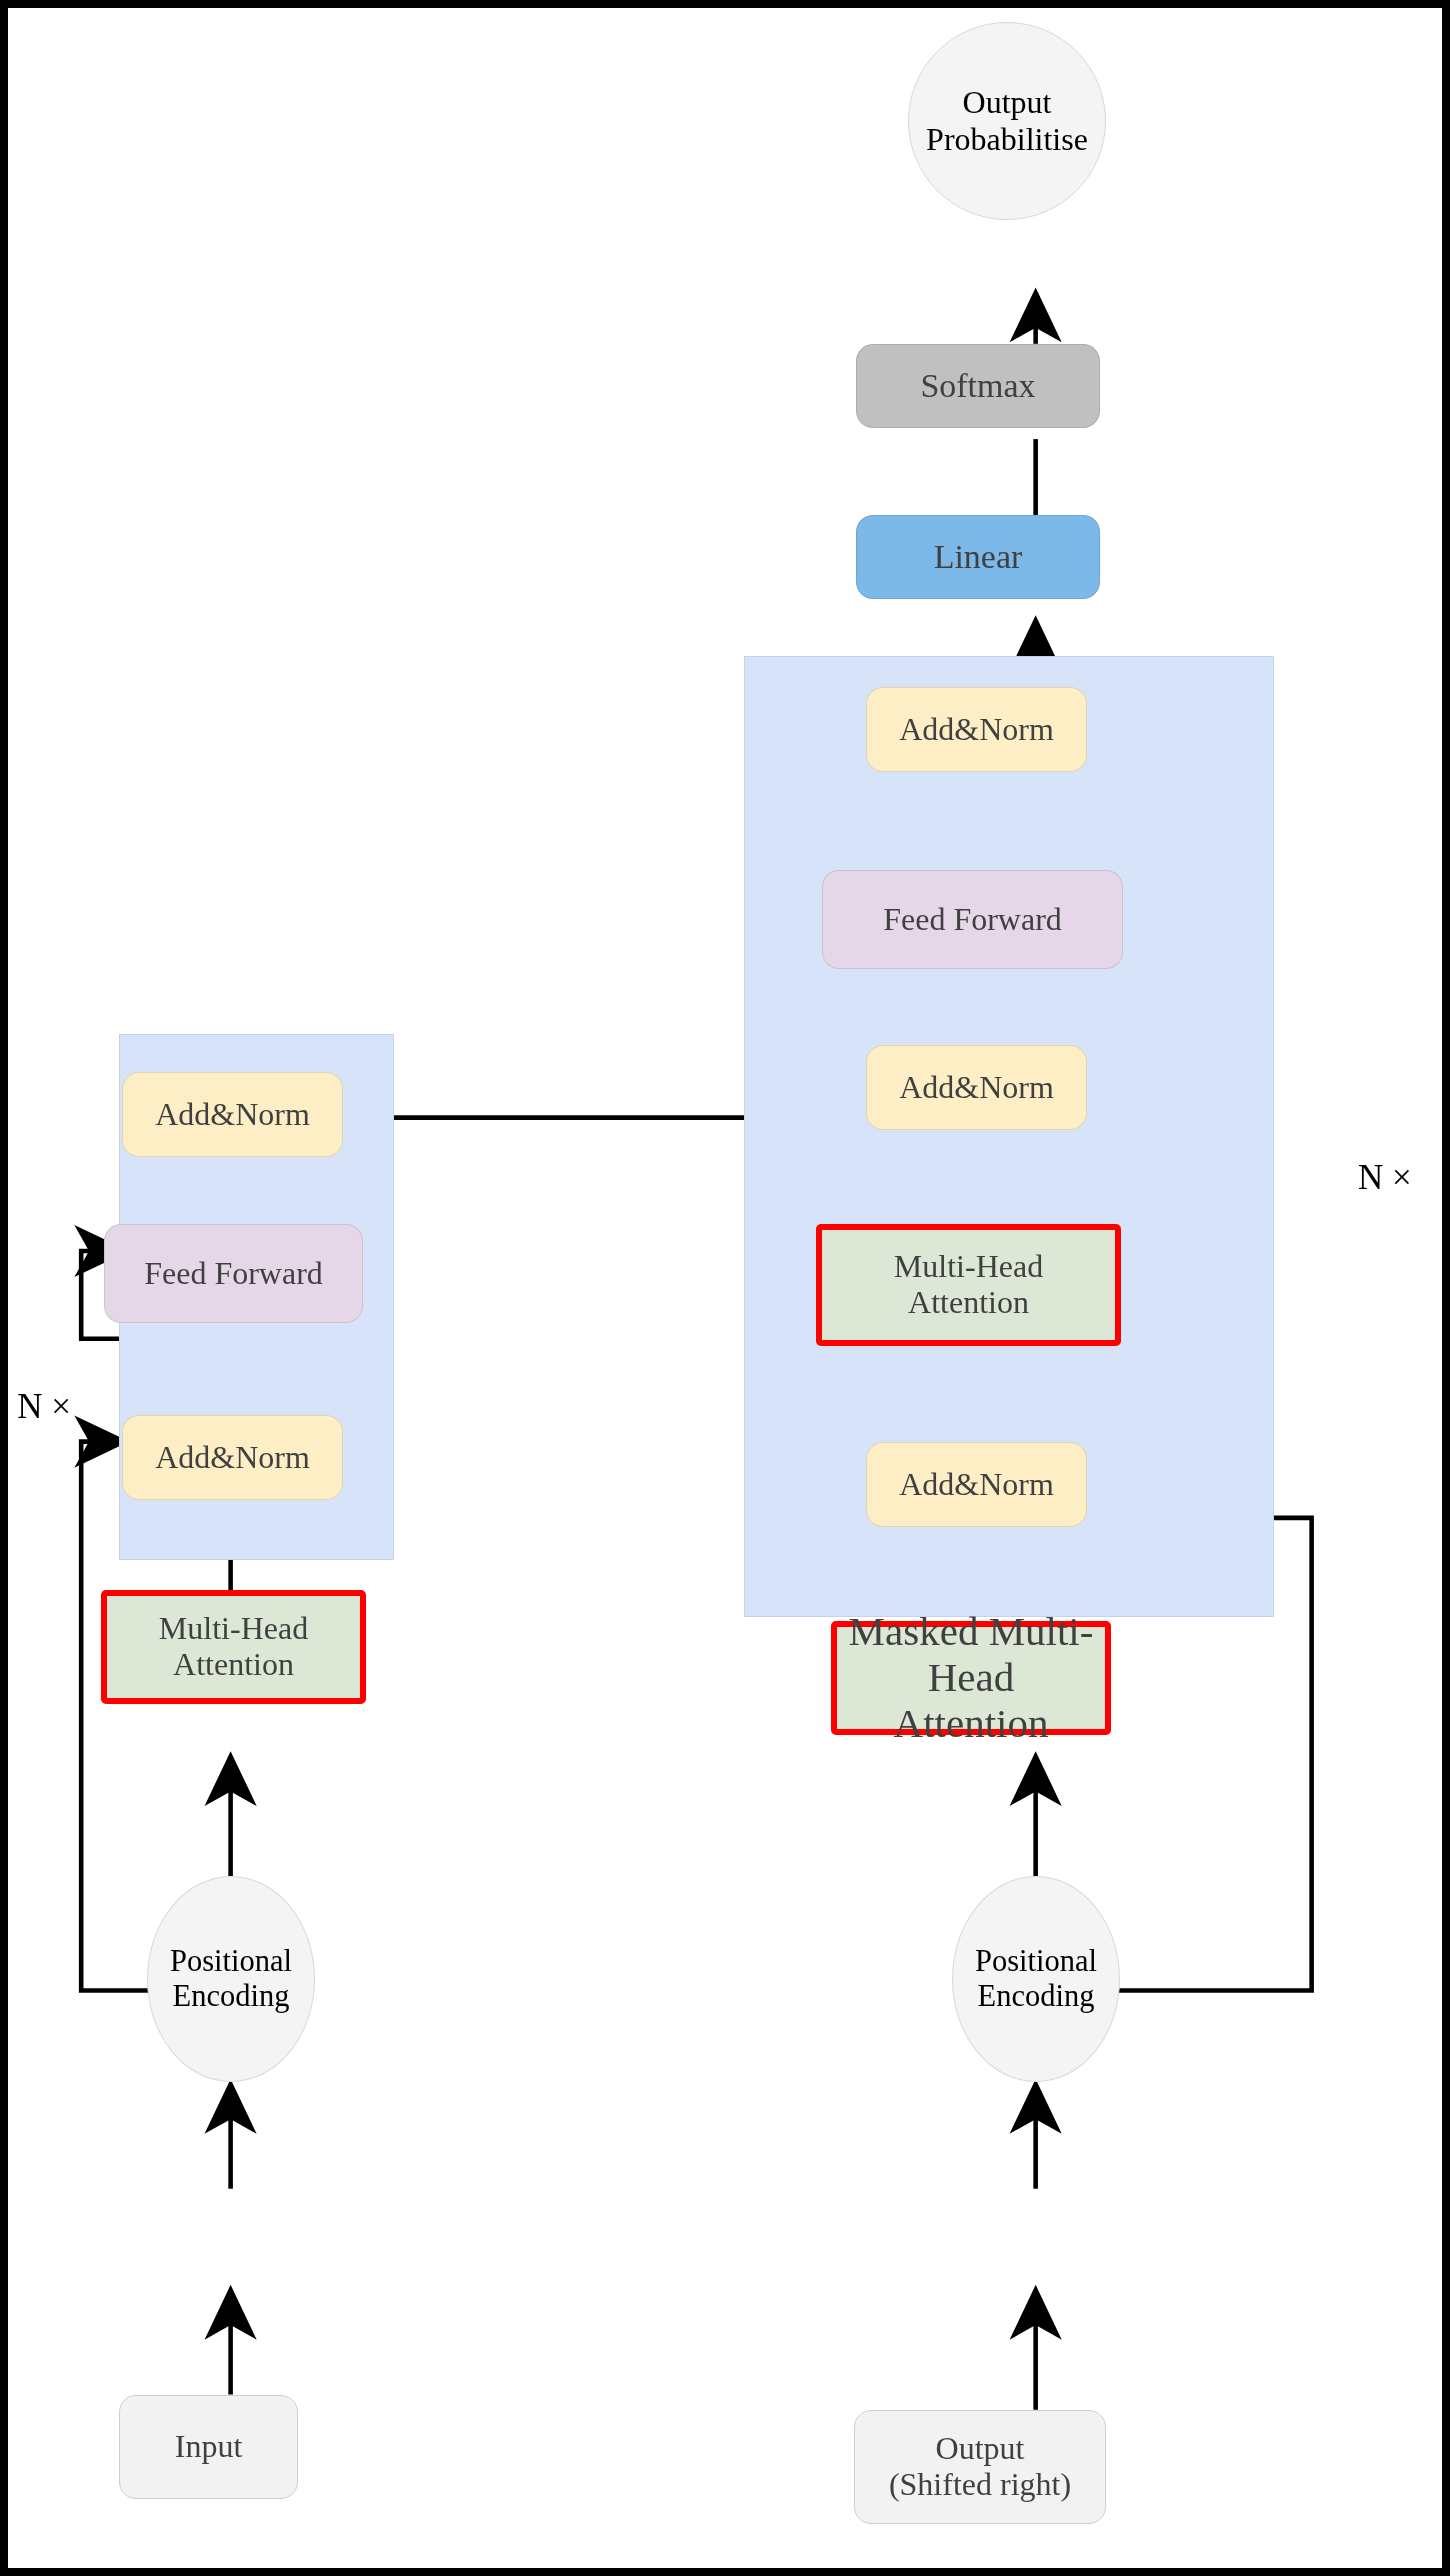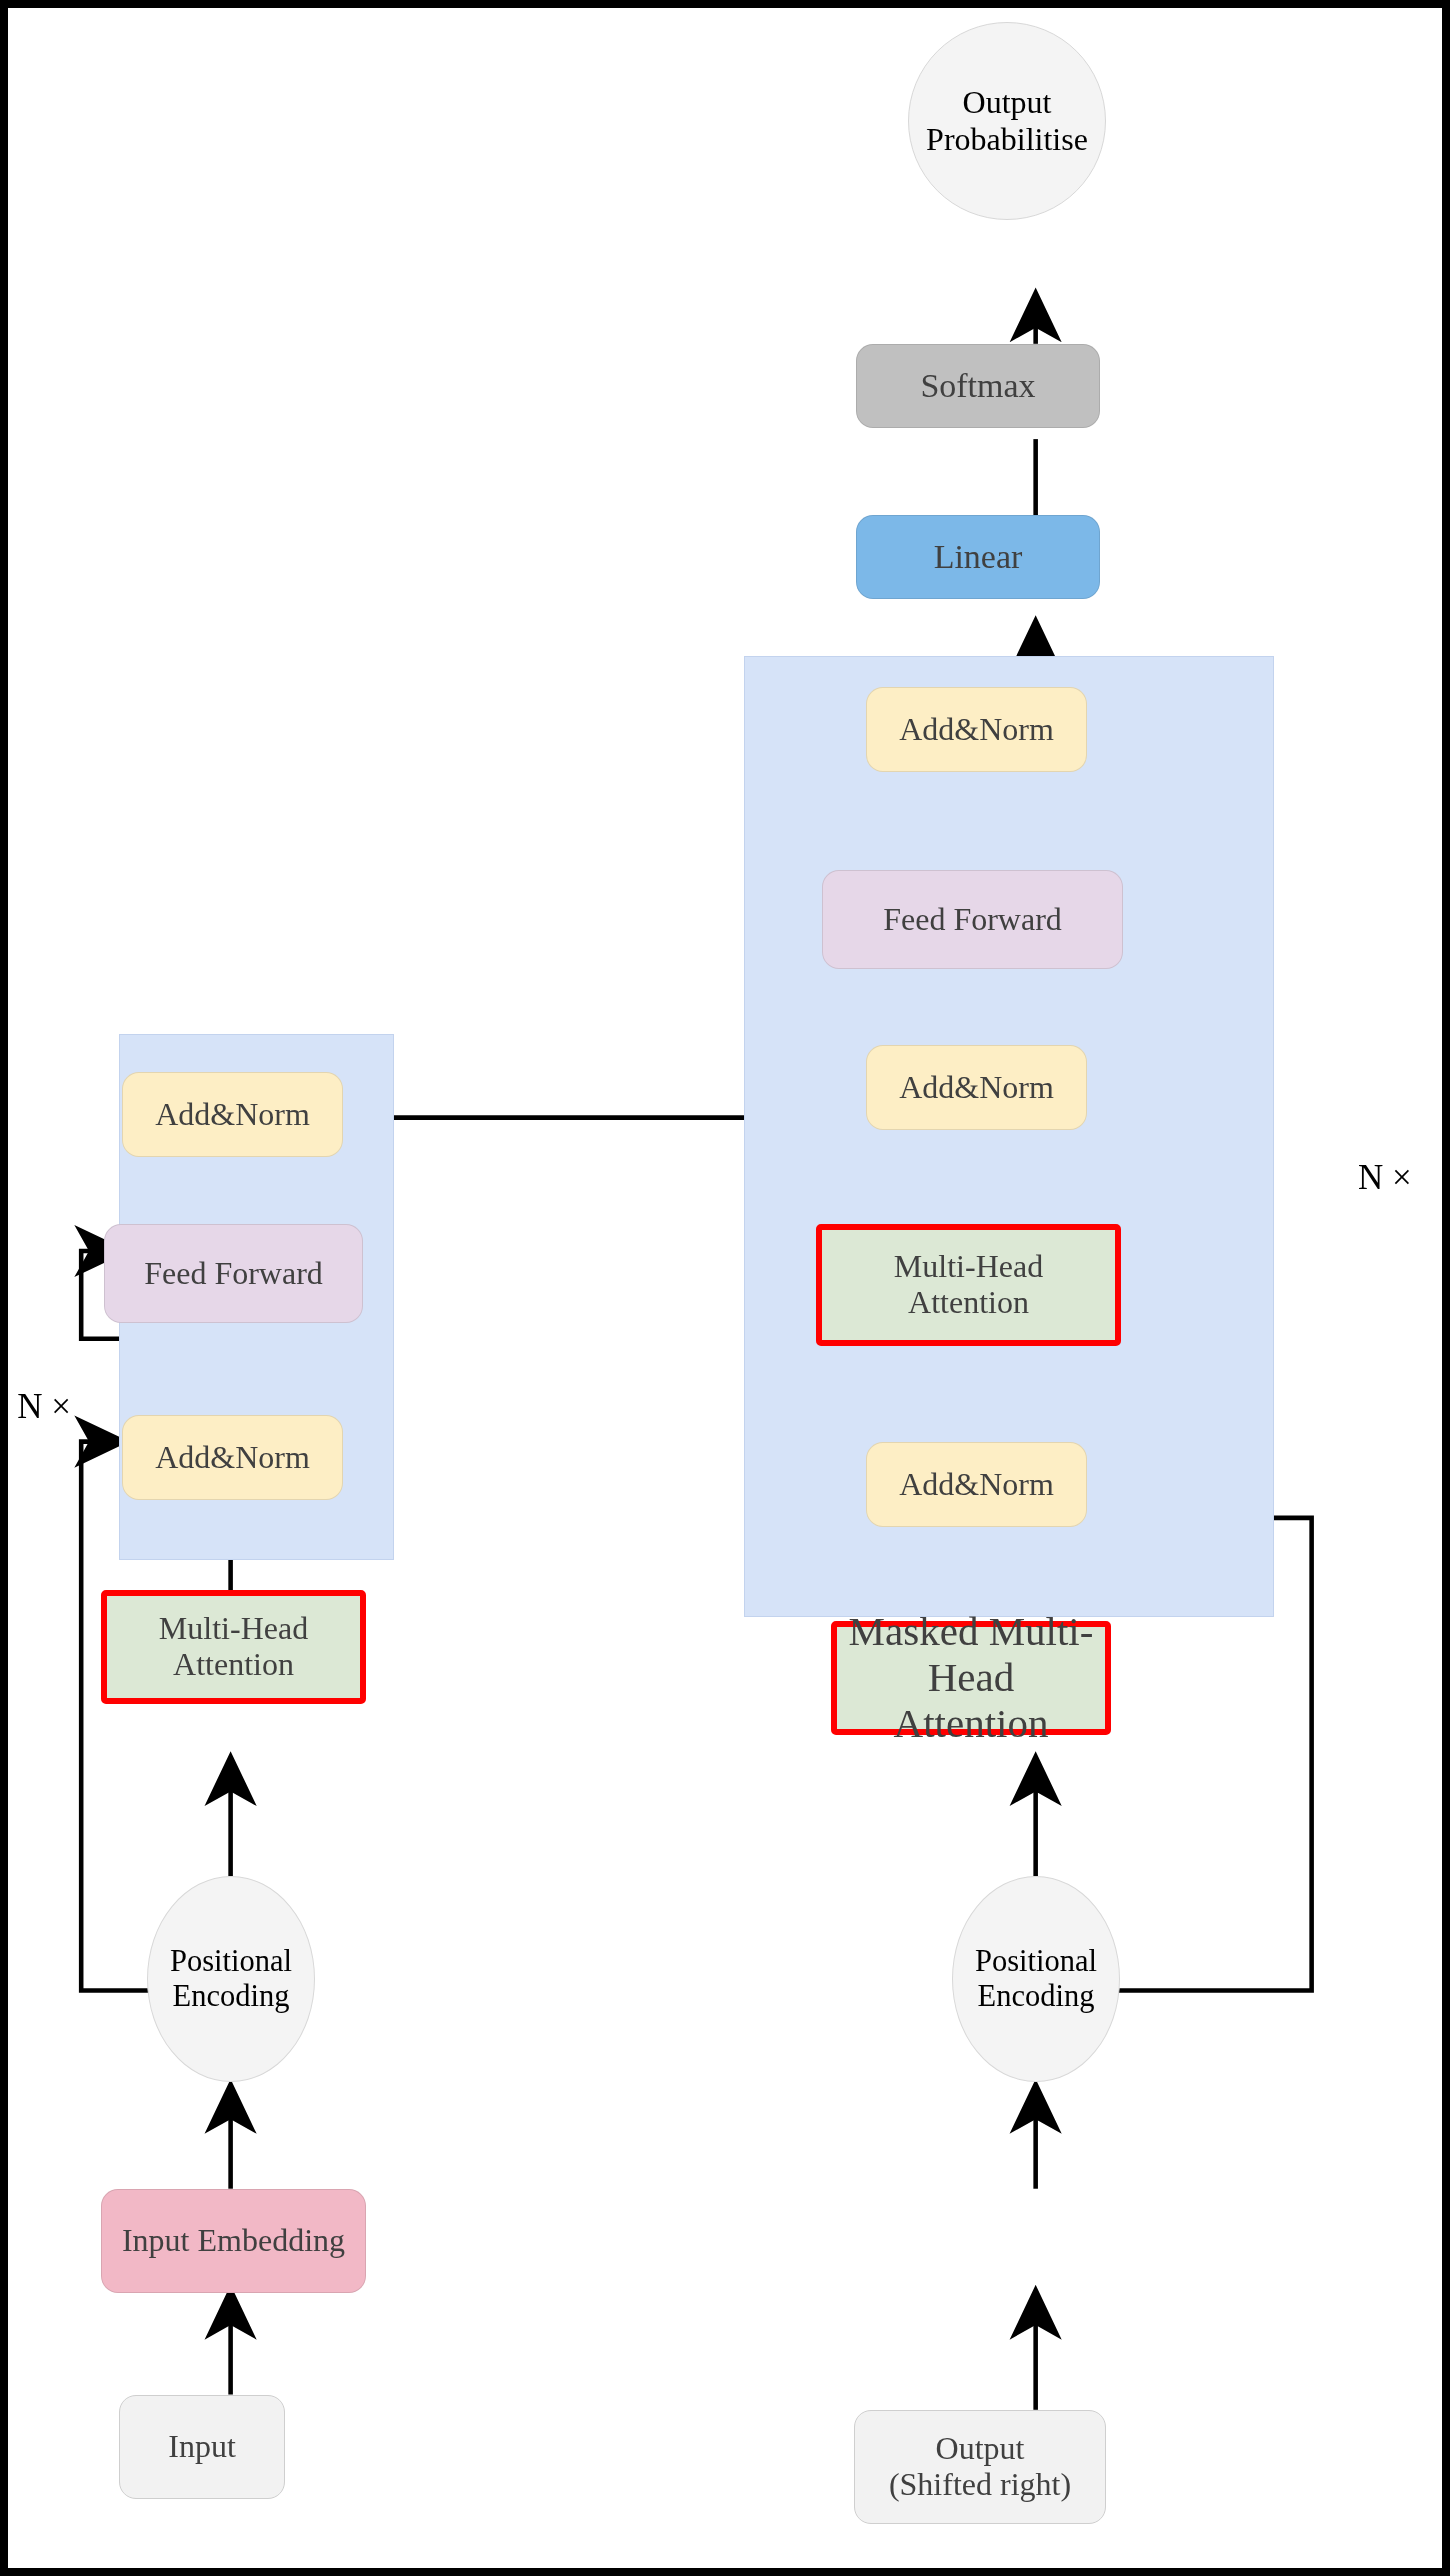--- a/index.html
+++ b/index.html
@@ -128,23 +128,22 @@
   <div class="node rbox feedfwd" style="left:96px; top:1216px; width:259px; height:99px; font-size:32px;">Feed Forward</div>
 
   <div class="node rbox addnorm" style="left:114px; top:1407px; width:221px; height:85px; font-size:32px;">Add&amp;Norm</div>
 
   <div class="node attn" style="left:93px; top:1582px; width:265px; height:114px; font-size:32px;">Multi-Head
 Attention</div>
 
   <div class="circle" style="left:139px; top:1868px; width:168px; height:206px; font-size:30.5px;">Positional
 Encoding</div>
 
-  <div class="node rbox embed" style="left:93px; top:2181px; width:265px; height:104px; font-size:32px;">Input Embedding</div>
 
-  <div class="node rbox plain" style="left:111px; top:2387px; width:166px; height:104px; font-size:32px;">Input</div>
+  <div class="node rbox plain" style="left:111px; top:2387px; width:179px; height:104px; font-size:32px;">Input</div>
 
   <div class="stack" style="left:736px; top:648px; width:530px; height:961px;"></div>
 
   <div class="nlabel" style="left:1350px; top:1150px; font-size:35px;">N ×</div>
 
   <div class="node rbox addnorm" style="left:858px; top:679px; width:221px; height:85px; font-size:32px;">Add&amp;Norm</div>
 
   <div class="node rbox feedfwd" style="left:814px; top:862px; width:301px; height:99px; font-size:32px;">Feed Forward</div>
 
   <div class="node rbox addnorm" style="left:858px; top:1037px; width:221px; height:85px; font-size:32px;">Add&amp;Norm</div>

